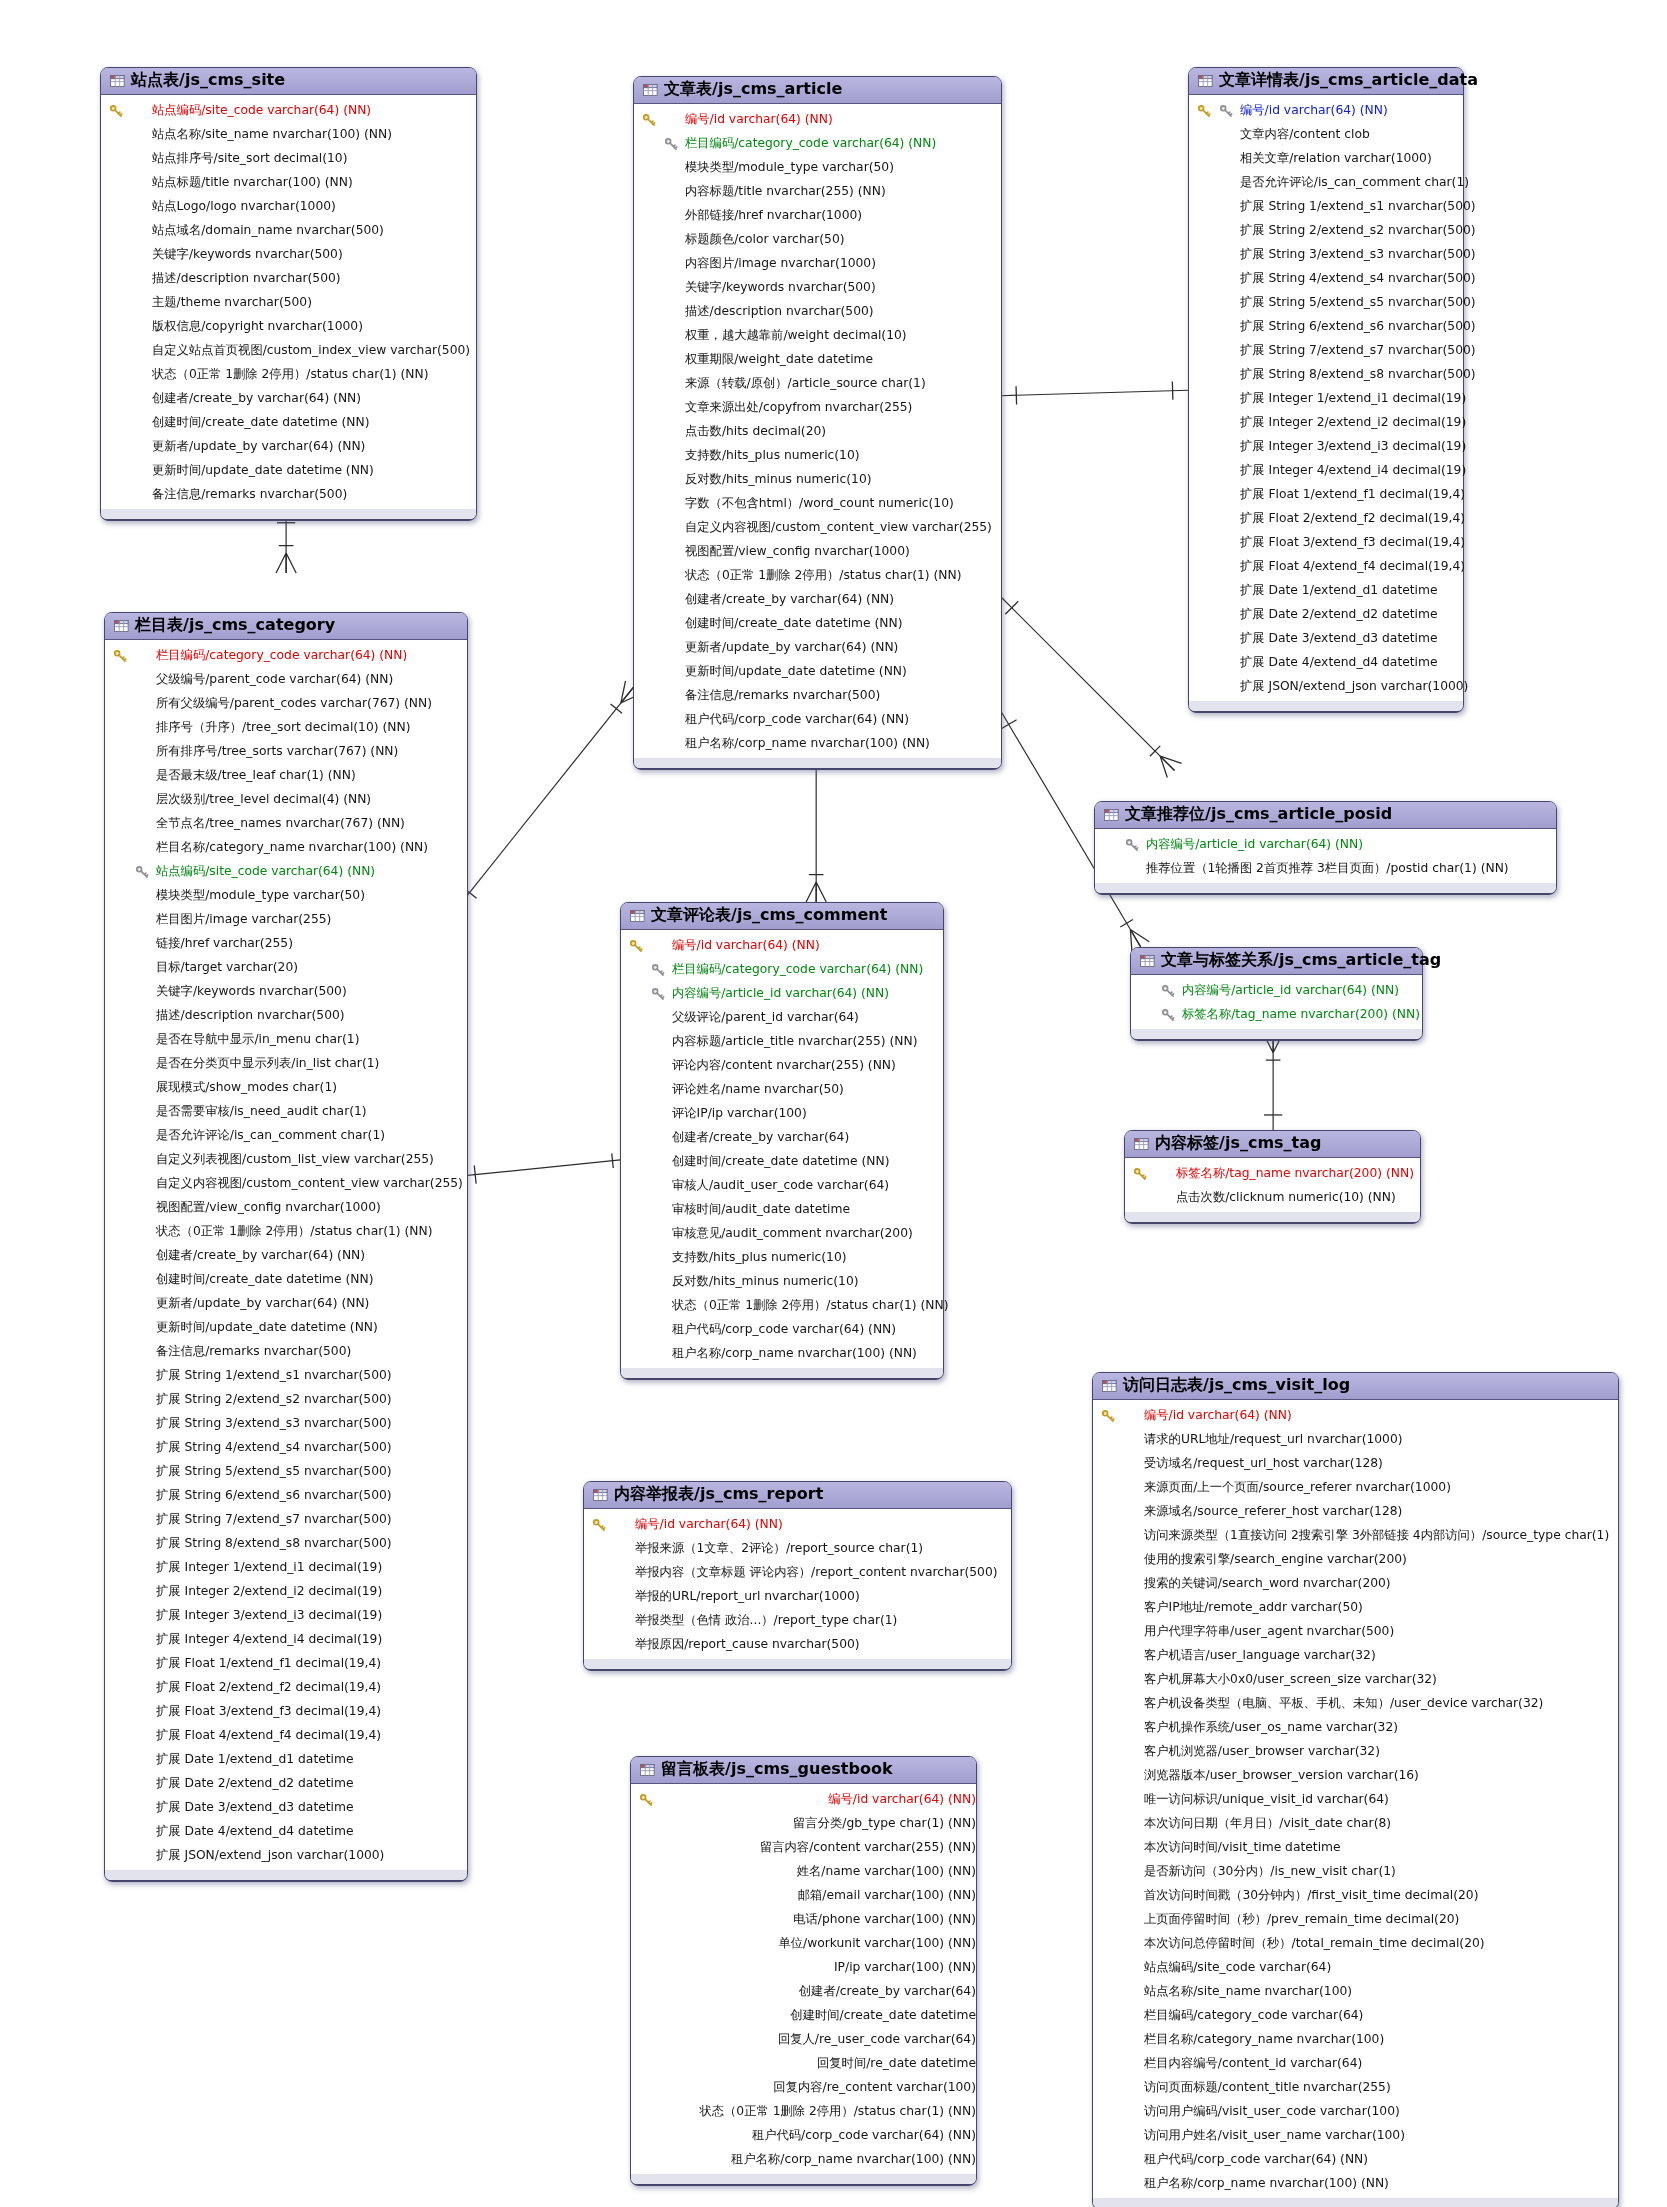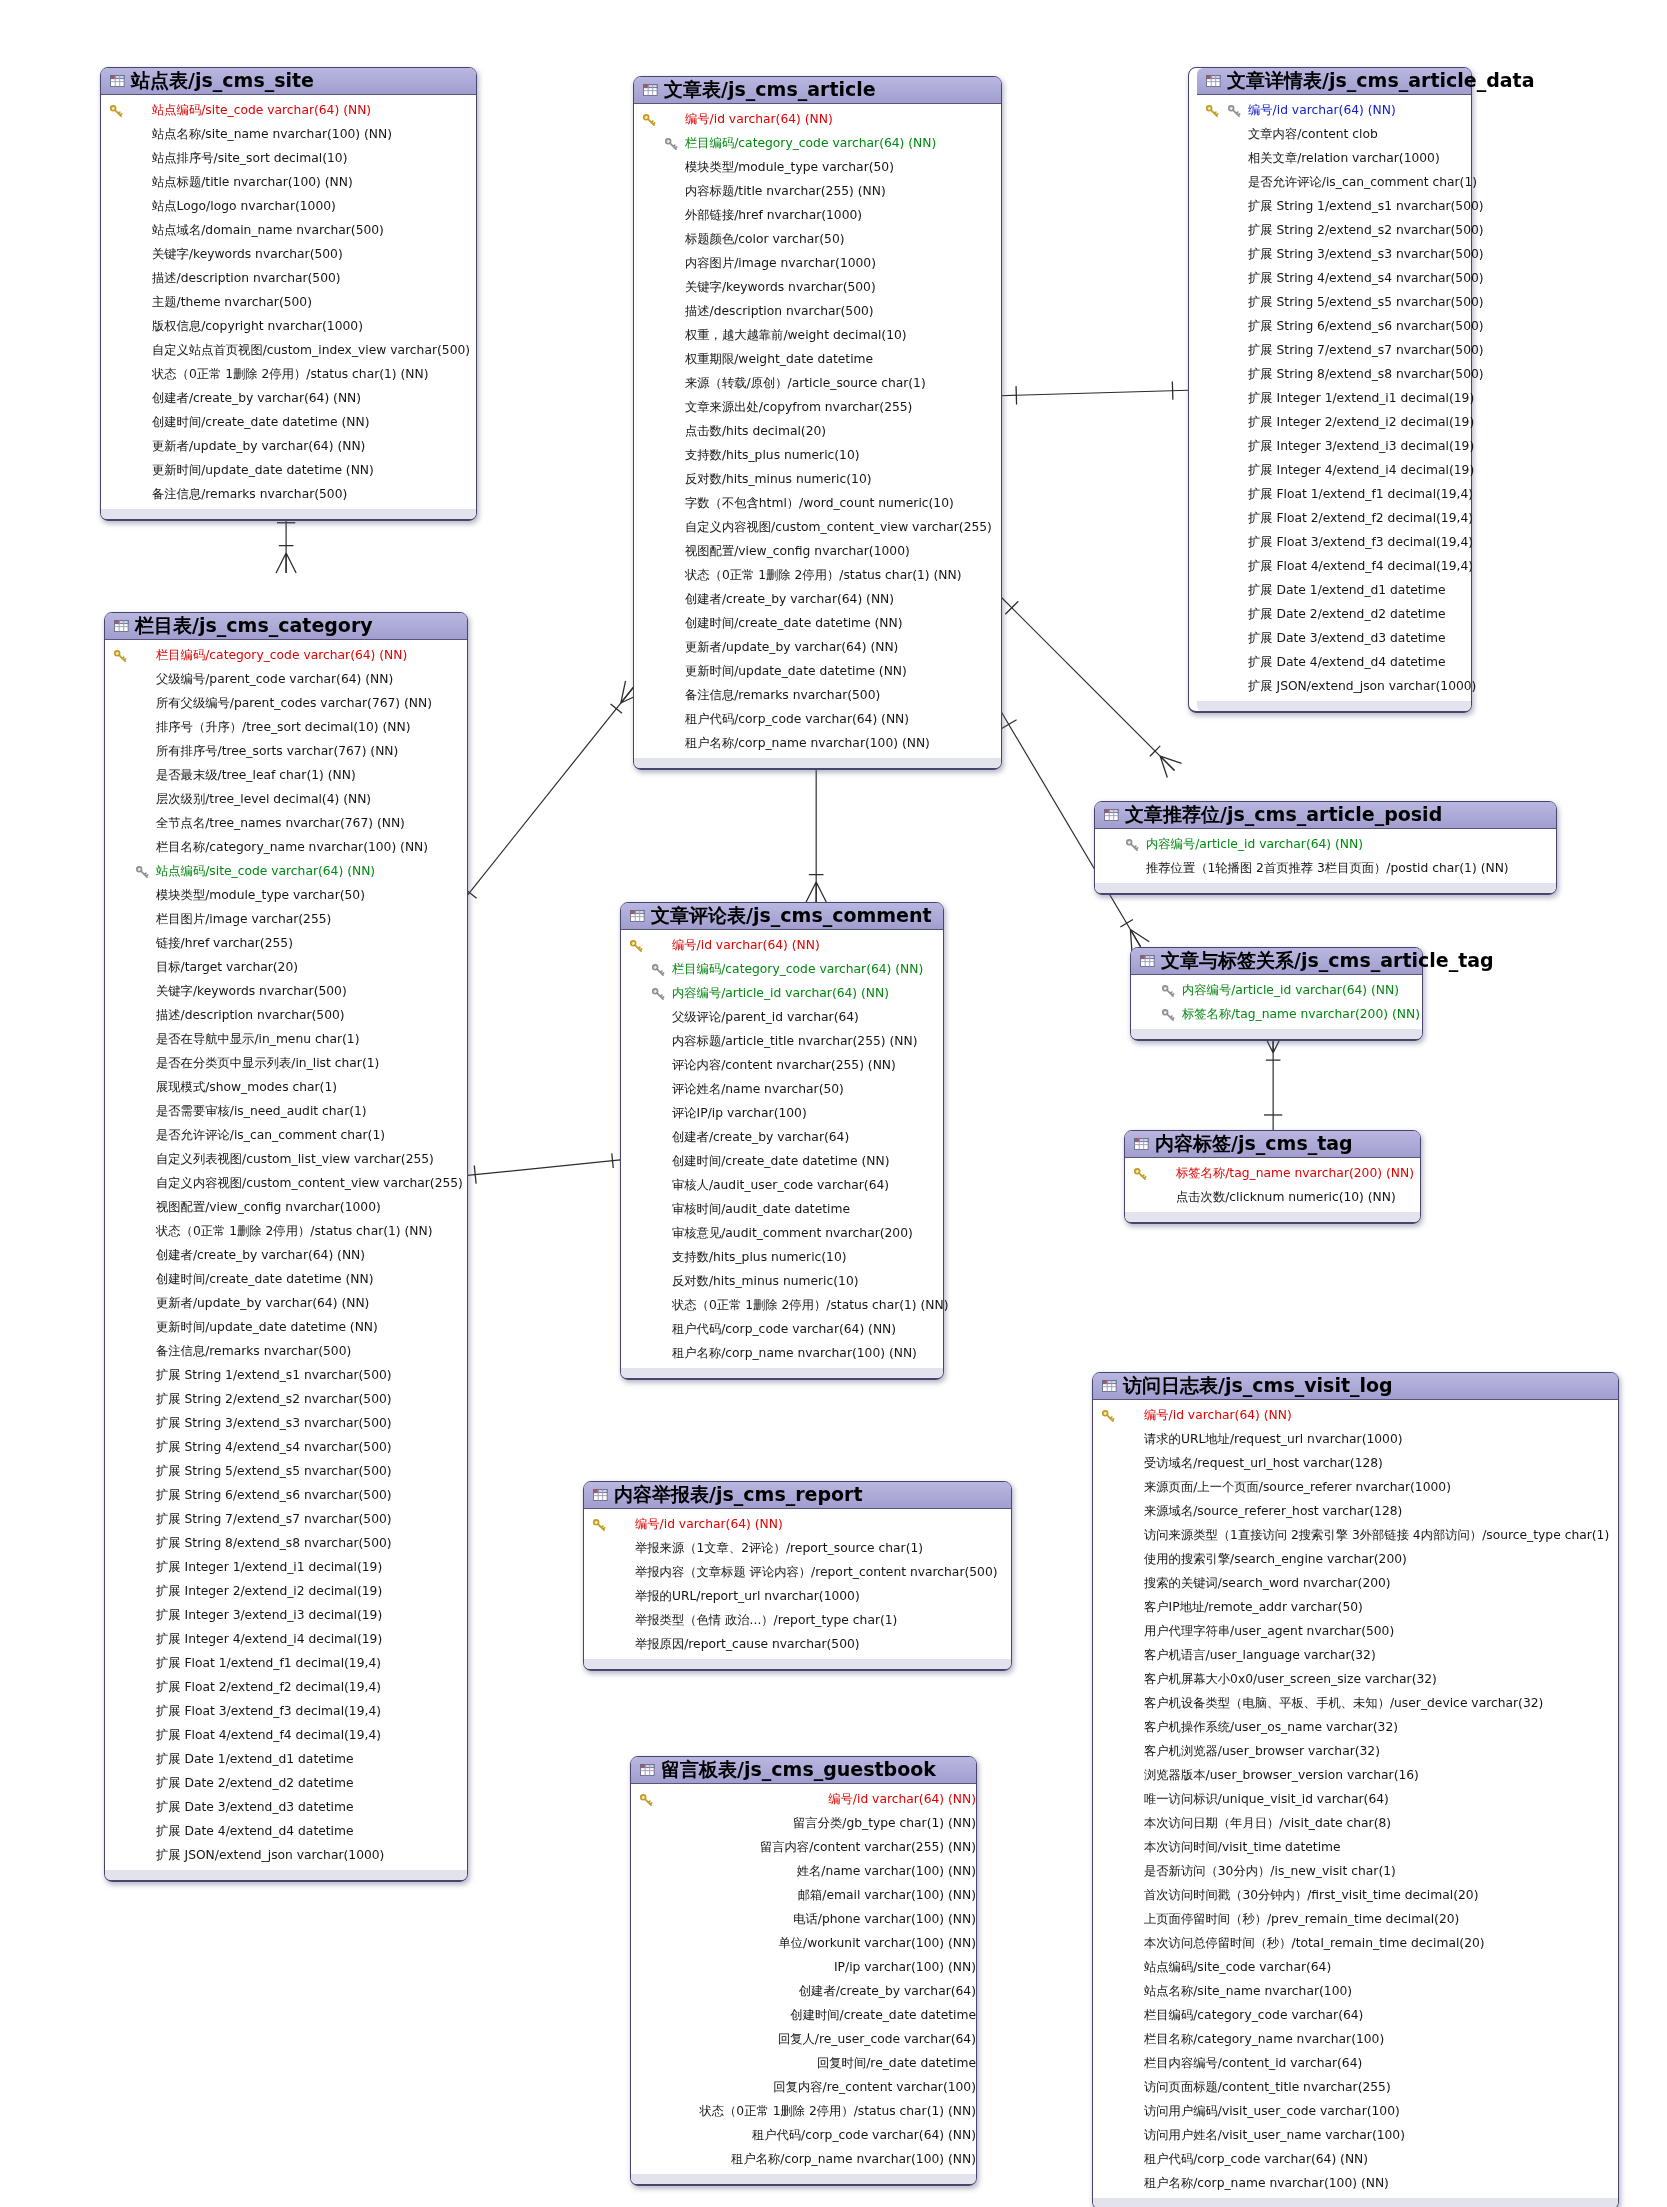--- a/index.html
+++ b/index.html
@@ -9,21 +9,21 @@
   .rel-line{stroke:#2b2b2b;stroke-width:1.3;fill:none;}
   .table-box{
     position:absolute;background:#ffffff;
     border:1.5px solid #45456e;border-bottom-width:2.7px;
     border-radius:8.2px;box-shadow:1.8px 2.7px 5.5px rgba(90,90,130,.42);
   }
   .table-header{
     height:25.6px;display:flex;align-items:center;gap:6.4px;padding:0 9.1px;
     background:linear-gradient(#b9b7e0,#a19ecf);
     border-bottom:0.9px solid #55557d;border-radius:6.4px 6.4px 0 0;
-    font-size:19px;font-weight:600;color:#000;white-space:nowrap;
+    font-size:16px;font-weight:600;color:#000;white-space:nowrap;
   }
   .table-icon{display:inline-flex;width:14.6px;height:12px;flex:0 0 auto;}
   .table-fields{padding-top:3.7px;}
   .field-row{position:relative;height:24px;line-height:24px;font-size:12.3px;color:#141414;
     padding-left:51px;white-space:nowrap;}
   .field-row.pk span.lbl{color:#e00000;}
   .field-row.fk span.lbl{color:#00880f;}
   .field-row.pkfk span.lbl{color:#1220cc;}
   .key{position:absolute;top:4.6px;width:14.6px;height:14.6px;}
   .key.k1{left:8.2px;}
@@ -136,21 +136,21 @@
         <div class="field-row"><span class="lbl">创建者/create_by varchar(64) (NN)</span></div>
         <div class="field-row"><span class="lbl">创建时间/create_date datetime (NN)</span></div>
         <div class="field-row"><span class="lbl">更新者/update_by varchar(64) (NN)</span></div>
         <div class="field-row"><span class="lbl">更新时间/update_date datetime (NN)</span></div>
         <div class="field-row"><span class="lbl">备注信息/remarks nvarchar(500)</span></div>
         <div class="field-row"><span class="lbl">租户代码/corp_code varchar(64) (NN)</span></div>
         <div class="field-row"><span class="lbl">租户名称/corp_name nvarchar(100) (NN)</span></div>
       </div>
       <div class="table-footer"></div>
     </div>
-    <div class="table-box" style="left: 1188px; top: 67px; width: 274px; padding-left: 8px;">
+    <div class="table-box" style="left: 1188px; top: 67px; width: 274px;">
       <div class="table-header">
         <span class="table-icon">
           <svg viewBox="0 0 16 13" width="14.6" height="12">
             <rect x="0.5" y="0.5" width="15" height="12" fill="#ffffff" stroke="#6b6b8d"></rect>
             <rect x="0.5" y="0.5" width="15" height="3.4" fill="#ccd3ea" stroke="#6b6b8d"></rect>
             <rect x="0.5" y="0.5" width="5.2" height="3.4" fill="#c0504d" stroke="#6b6b8d"></rect>
             <path d="M5.7 0.5 V12.5 M10.6 0.5 V12.5 M0.5 7.2 H15.5" stroke="#9a9ab5" fill="none"></path>
           </svg>
         </span>
         <span>文章详情表/js_cms_article_data</span>

